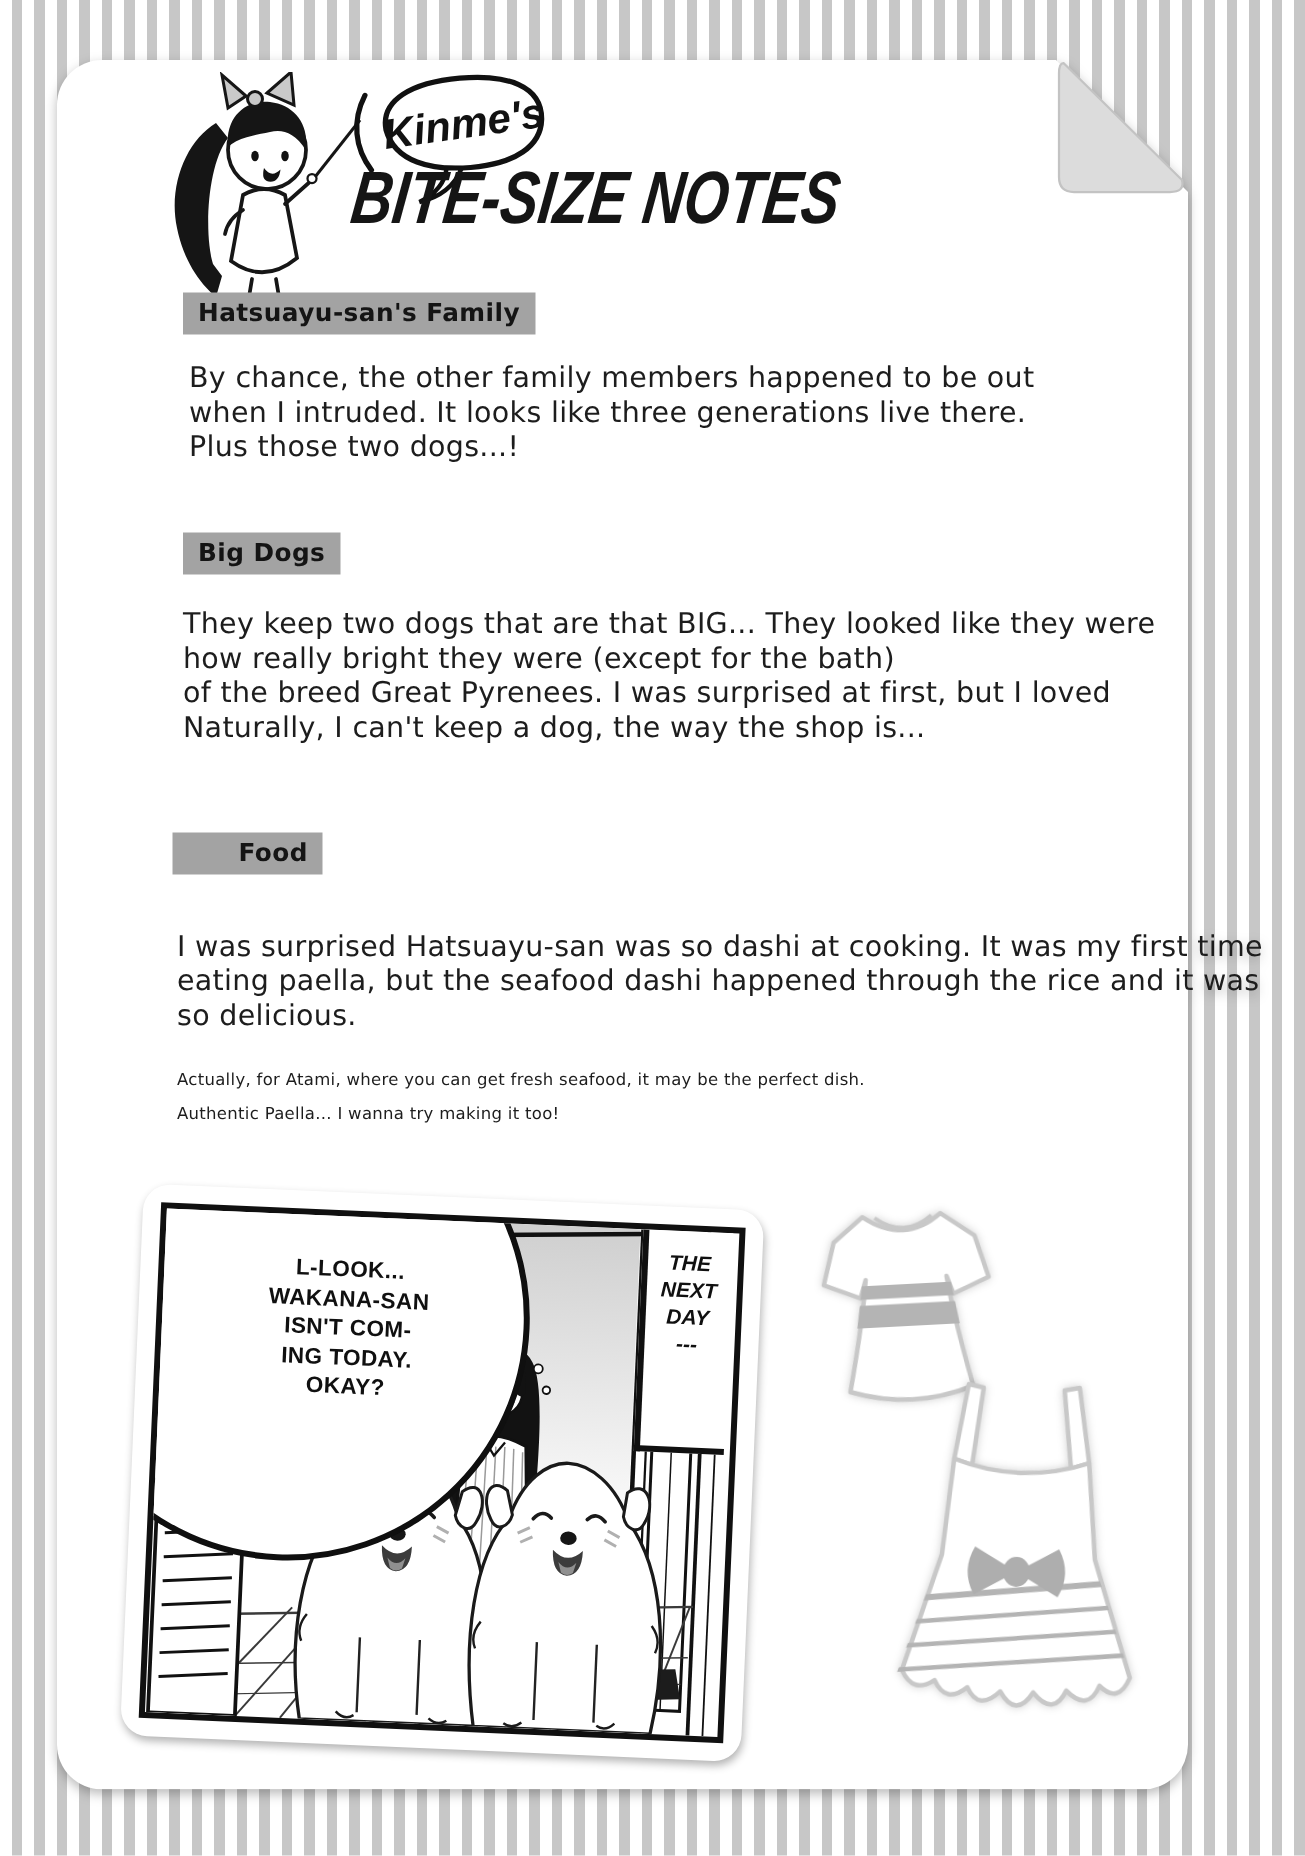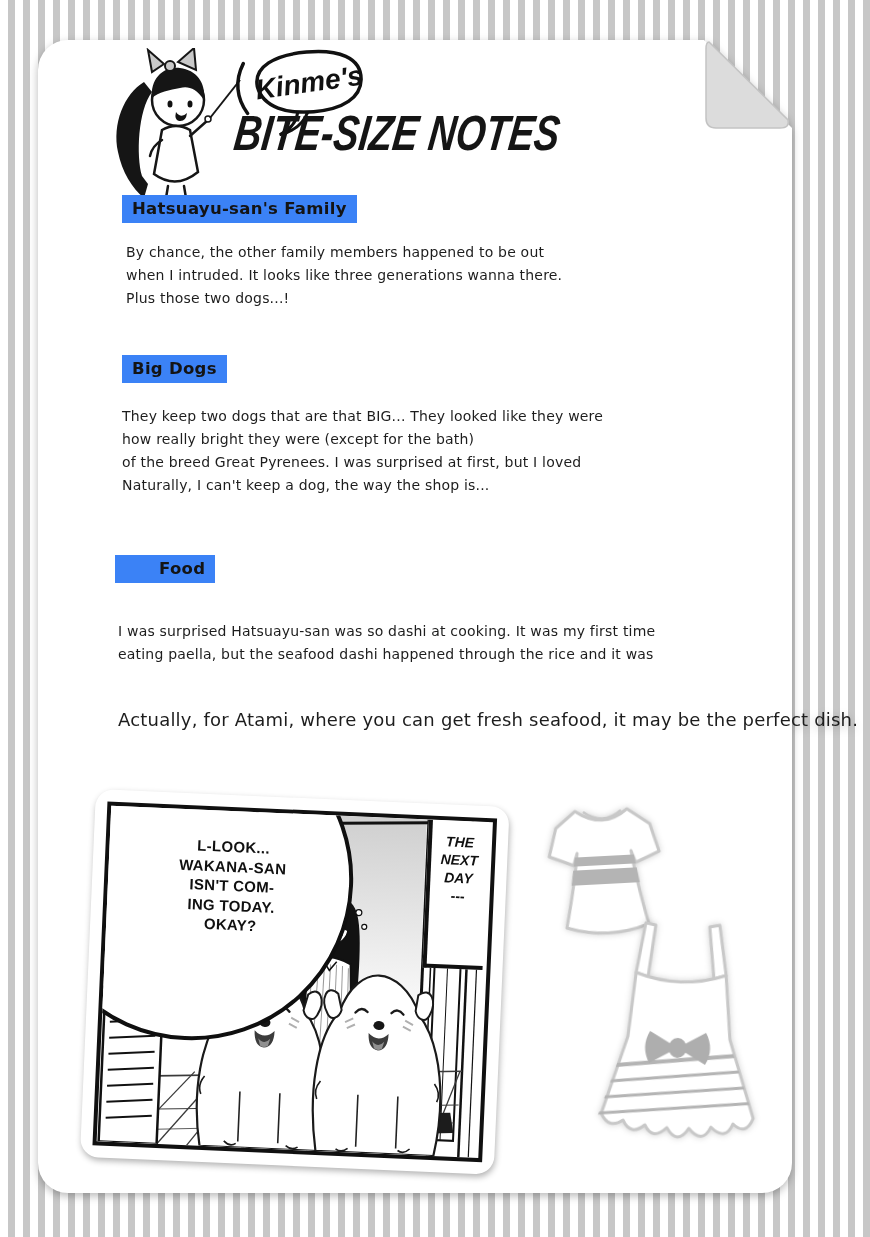--- a/index.html
+++ b/index.html
@@ -17,31 +17,31 @@
   
   .mascot{position:absolute;left:60px;top:8px;width:148px;height:158px;}
   .kinme-bubble{position:absolute;left:196px;top:4px;width:150px;height:96px;transform:rotate(-5deg);}
   .kinme-bubble text{font-family:"Liberation Sans",sans-serif;font-weight:bold;font-style:italic;}
   .main-title{position:absolute;left:200px;top:66px;margin:0;color:#151515;
     font-family:"Liberation Sans",sans-serif;font-style:italic;font-weight:900;
     font-size:38px;letter-spacing:0px;white-space:nowrap;
     transform:skewX(-7deg) scaleY(1.3);transform-origin:left top;}
 
   
-  .hl{display:inline-block;background:#3b82f6;color:#141414;font-weight:bold;
+  .hl{display:inline-block;background:#a3a3a3;color:#141414;font-weight:bold;
     font-size:16.5px;letter-spacing:.3px;padding:4px 10px 5px;white-space:nowrap;}
   .h1{position:absolute;left:84px;top:155px;}
   .h2{position:absolute;left:84px;top:315px;}
   .h3{position:absolute;left:77px;top:515px;padding-left:44px;}
-  .para{position:absolute;color:#1d1d1d;font-size:14px;line-height:23px;letter-spacing:.2px;}
+  .para{position:absolute;color:#1d1d1d;font-size:19px;line-height:23px;letter-spacing:.2px;}
   .para div{white-space:nowrap;}
   .p1{left:88px;top:201px;}
   .p2{left:84px;top:365px;}
   .p3{left:80px;top:580px;}
-  .p4{left:80px;top:668px;font-size:18px;}
+  .p4{left:80px;top:668px;font-size:11px;}
 
   
   .panel{position:absolute;left:58px;top:749px;width:414px;height:368px;background:#fff;
     border-radius:18px;transform:rotate(2.5deg);transform-origin:0 0;
     box-shadow:1px 3px 6px rgba(0,0,0,.3);}
   .panel-frame{position:absolute;inset:12px;border:4px solid #101010;overflow:hidden;background:#fff;}
   .scene{position:absolute;inset:0;width:100%;height:100%;z-index:1;}
   .bubble-circle{position:absolute;left:-78px;top:-92px;width:315px;height:315px;background:#fff;
     border:4px solid #0f0f0f;border-radius:50%;z-index:2;}
   .bubble-text{position:absolute;left:28px;top:26px;width:192px;z-index:3;text-align:center;
@@ -91,39 +91,41 @@
     <path d="M24,38 C22,18 44,8 76,8 C108,8 130,18 128,40 C126,58 108,68 78,68 C52,68 28,60 24,38 Z" fill="none" stroke="#111" stroke-width="3.5"></path>
     <path d="M62,67 C60,78 52,84 42,88 C56,86 66,80 72,68 Z" fill="#fff" stroke="#111" stroke-width="3"></path>
     <text x="76" y="48" text-anchor="middle" font-size="28" transform="rotate(-3 76 42)" fill="#111">Kinme's</text>
   </svg>
 
   <h1 class="main-title">BITE-SIZE NOTES</h1>
 
   <span class="hl h1">Hatsuayu-san's Family</span>
   <div class="para p1">
     <div>By chance, the other family members happened to be out</div>
-    <div>when I intruded. It looks like three generations wanna there.</div>
+    <div>when I intruded. It looks like three generations live there.</div>
     <div>Plus those two dogs...!</div>
   </div>
 
   <span class="hl h2">Big Dogs</span>
   <div class="para p2">
     <div>They keep two dogs that are that BIG... They looked like they were</div>
     <div>how really bright they were (except for the bath)</div>
     <div>of the breed Great Pyrenees. I was surprised at first, but I loved</div>
     <div>Naturally, I can't keep a dog, the way the shop is...</div>
   </div>
 
   <span class="hl h3">Food</span>
   <div class="para p3">
     <div>I was surprised Hatsuayu-san was so dashi at cooking. It was my first time</div>
     <div>eating paella, but the seafood dashi happened through the rice and it was</div>
+    <div>so delicious.</div>
   </div>
   <div class="para p4">
     <div>Actually, for Atami, where you can get fresh seafood, it may be the perfect dish.</div>
+    <div>Authentic Paella... I wanna try making it too!</div>
   </div>
 
   <div class="panel">
     <div class="panel-frame">
 
       <svg class="scene" viewBox="0 0 382 336" preserveAspectRatio="none">
         <defs>
           <linearGradient id="wall" x1="0" y1="0" x2="0" y2="1">
             <stop offset="0" stop-color="#cfcfcf"></stop>
               <stop offset="1" stop-color="#ffffff"></stop>

